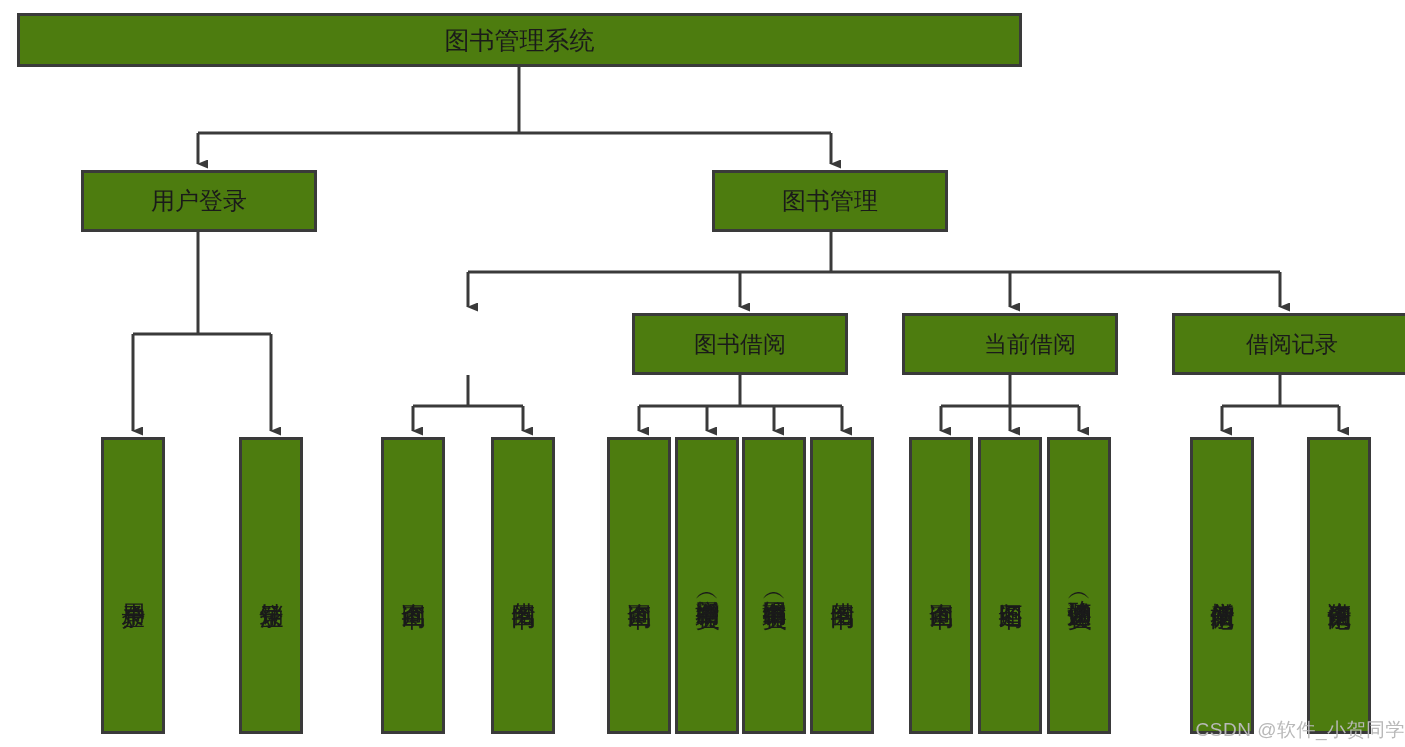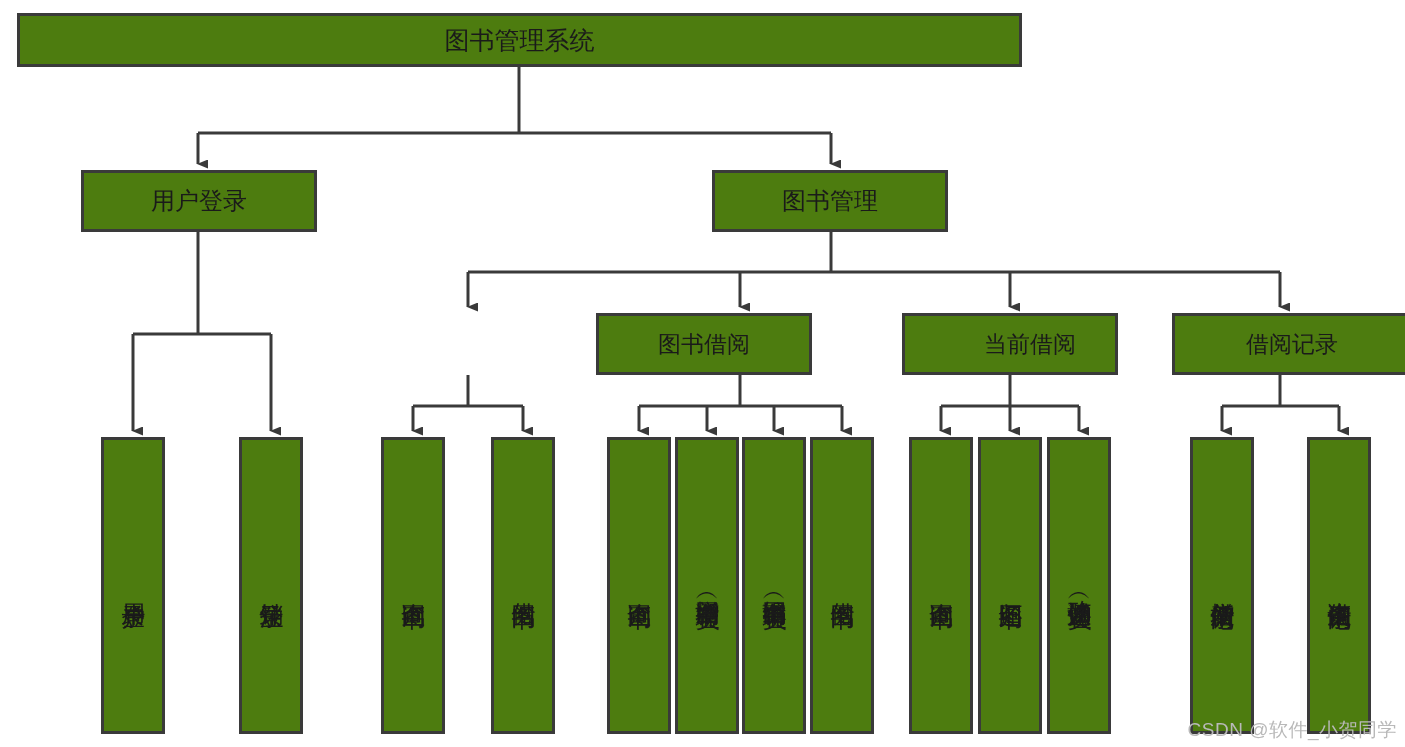--- a/index.html
+++ b/index.html
@@ -59,21 +59,21 @@
     writing-mode: vertical-rl;
     text-orientation: upright;
     font-size: 24px;
     line-height: 1.12;
     letter-spacing: 1px;
     white-space: nowrap;
     max-height: 285px;
   }
   #watermark {
     position: absolute;
-    right: 8px;
+    right: 0;
     bottom: 4px;
     font-size: 19px;
     color: #b9b9b9;
     z-index: 5;
     white-space: nowrap;
     letter-spacing: 0.5px;
   }
 </style>
 </head>
 <body>
@@ -137,21 +137,21 @@
 
   <div class="node level2" style="left:81px; top:170px; width:236px; height:62px;">
     <span class="node-label">用户登录</span>
   </div>
 
   <div class="node level2" style="left:712px; top:170px; width:236px; height:62px;">
     <span class="node-label">图书管理</span>
   </div>
 
 
-  <div class="node level3" style="left:596px; top:313px; width:216px; height:62px;">
+  <div class="node level3" style="left:632px; top:313px; width:216px; height:62px;">
     <span class="node-label">图书借阅</span>
   </div>
 
   <div class="node level3" style="left:902px; top:313px; width:216px; height:62px;padding-left:40px;">
     <span class="node-label">当前借阅</span>
   </div>
 
   <div class="node level3" style="left:1172px; top:313px; width:240px; height:62px;">
     <span class="node-label">借阅记录</span>
   </div>

